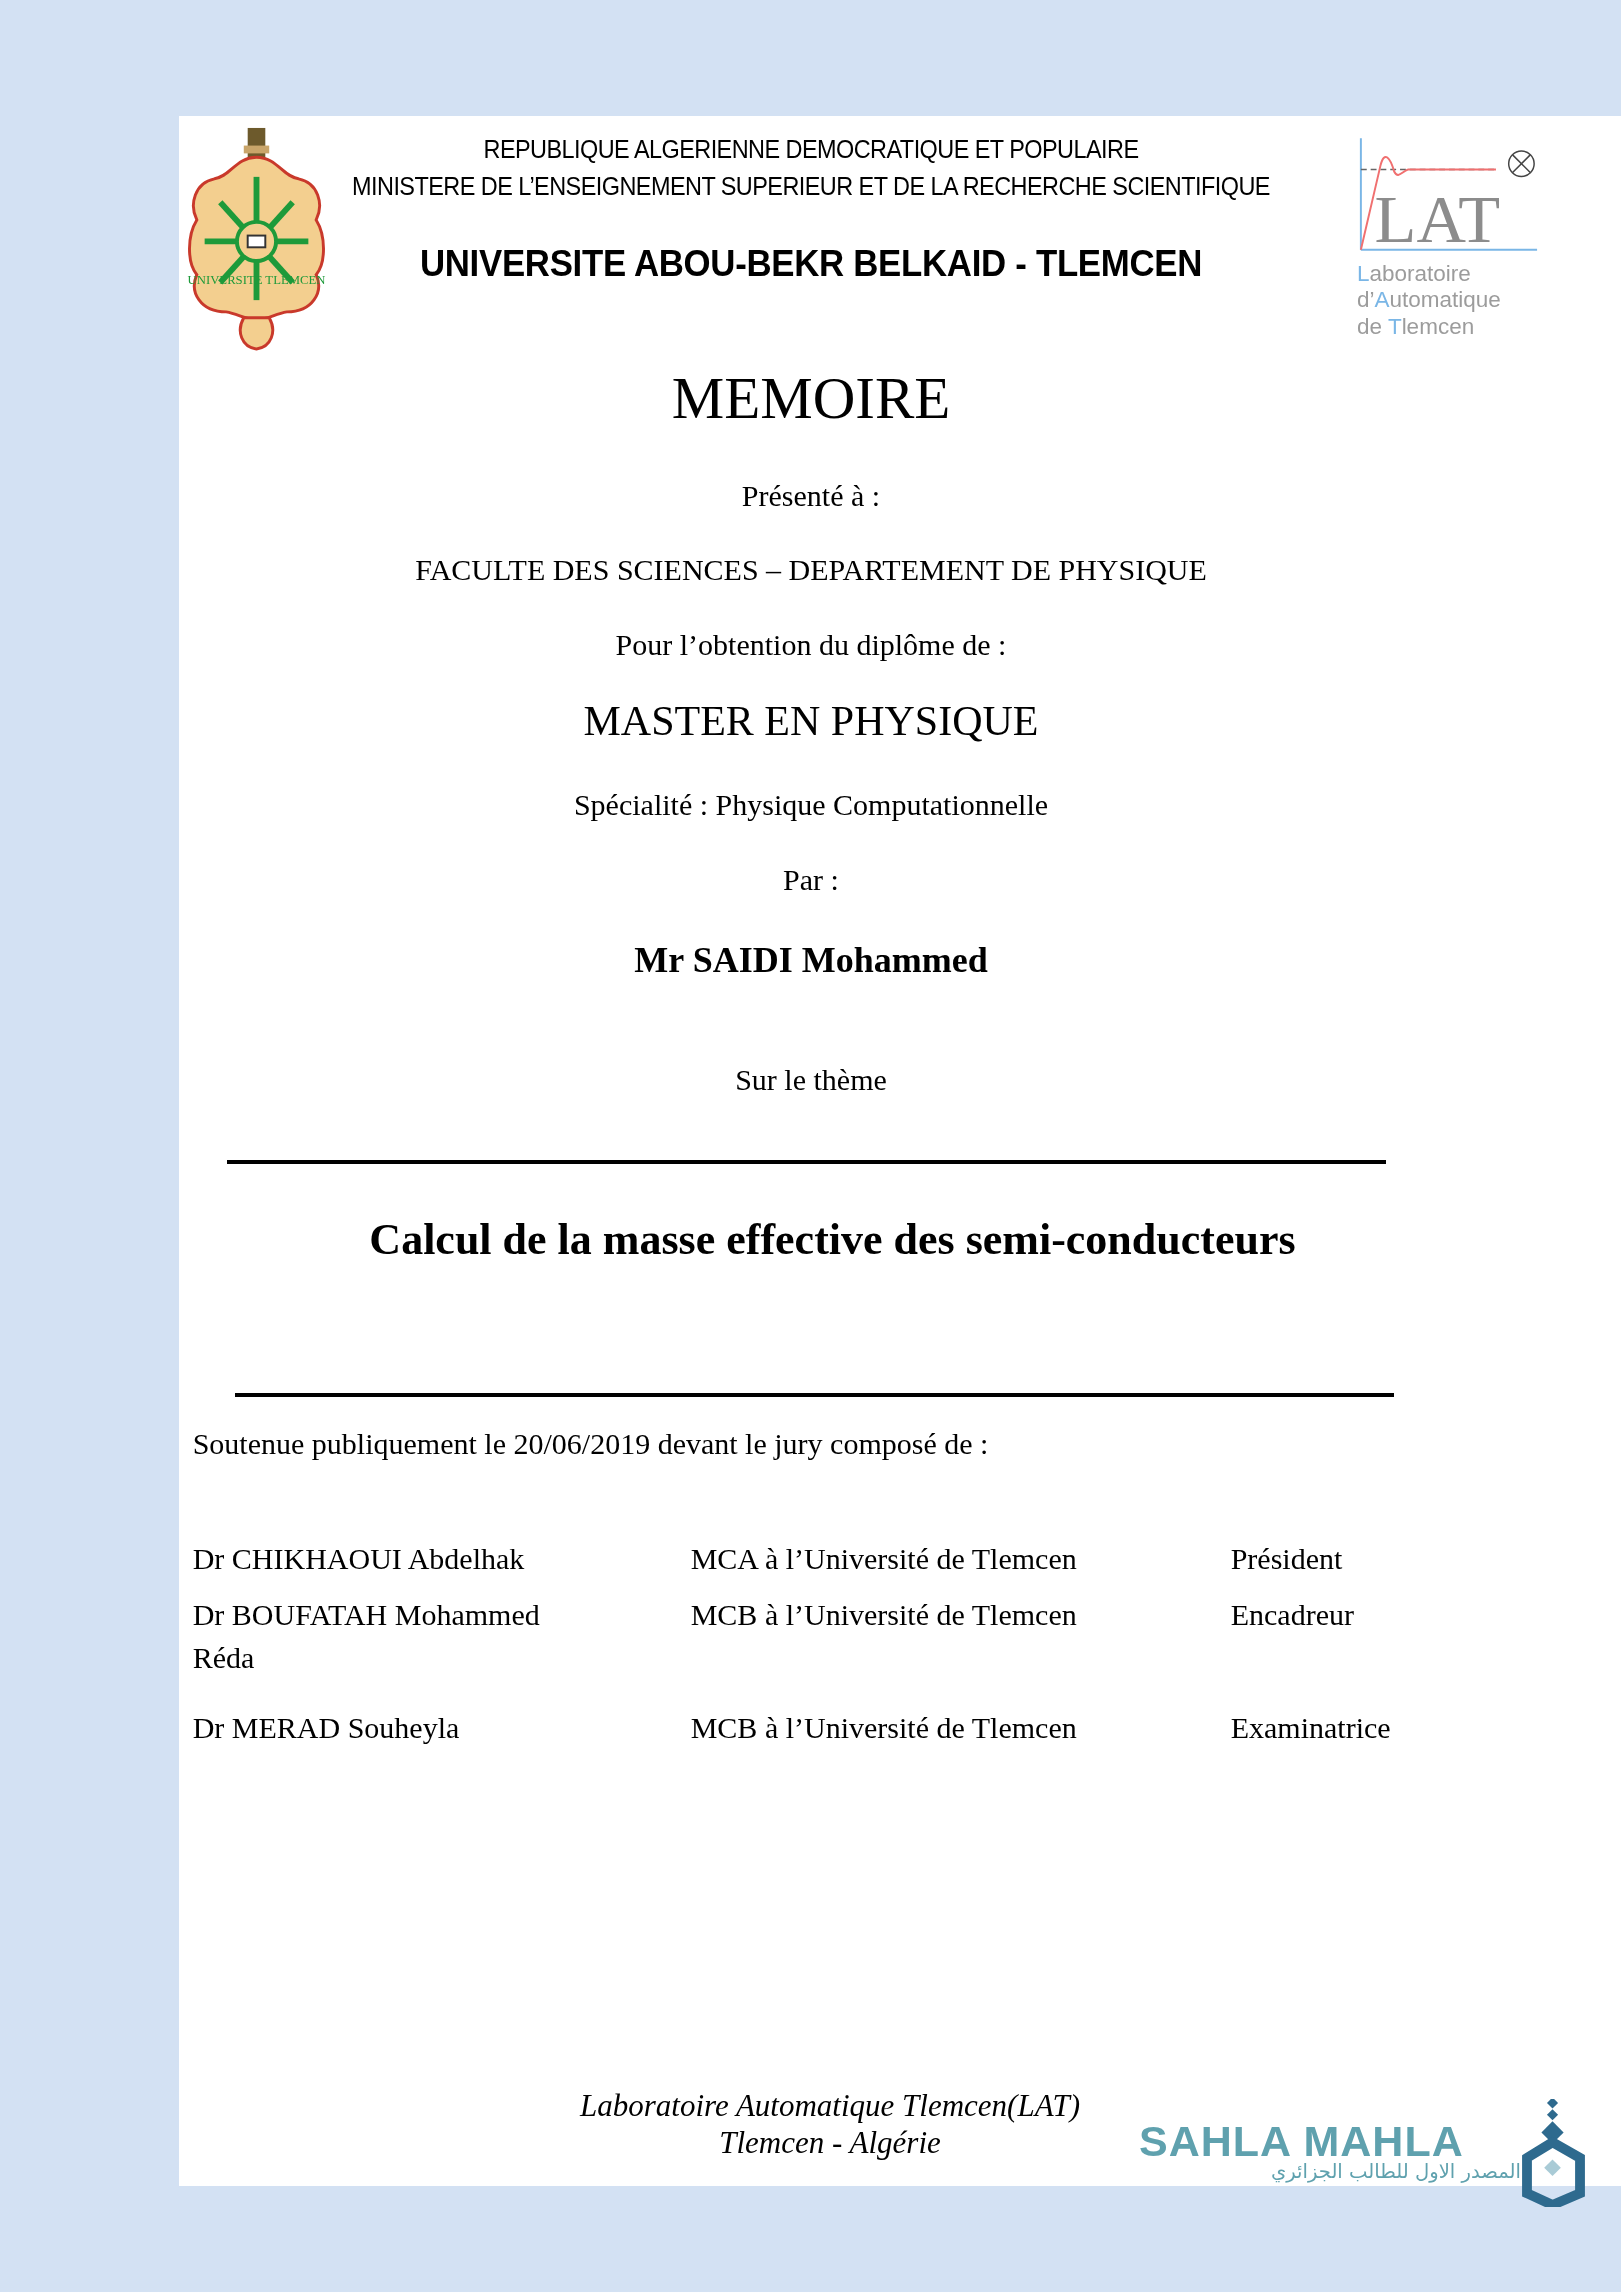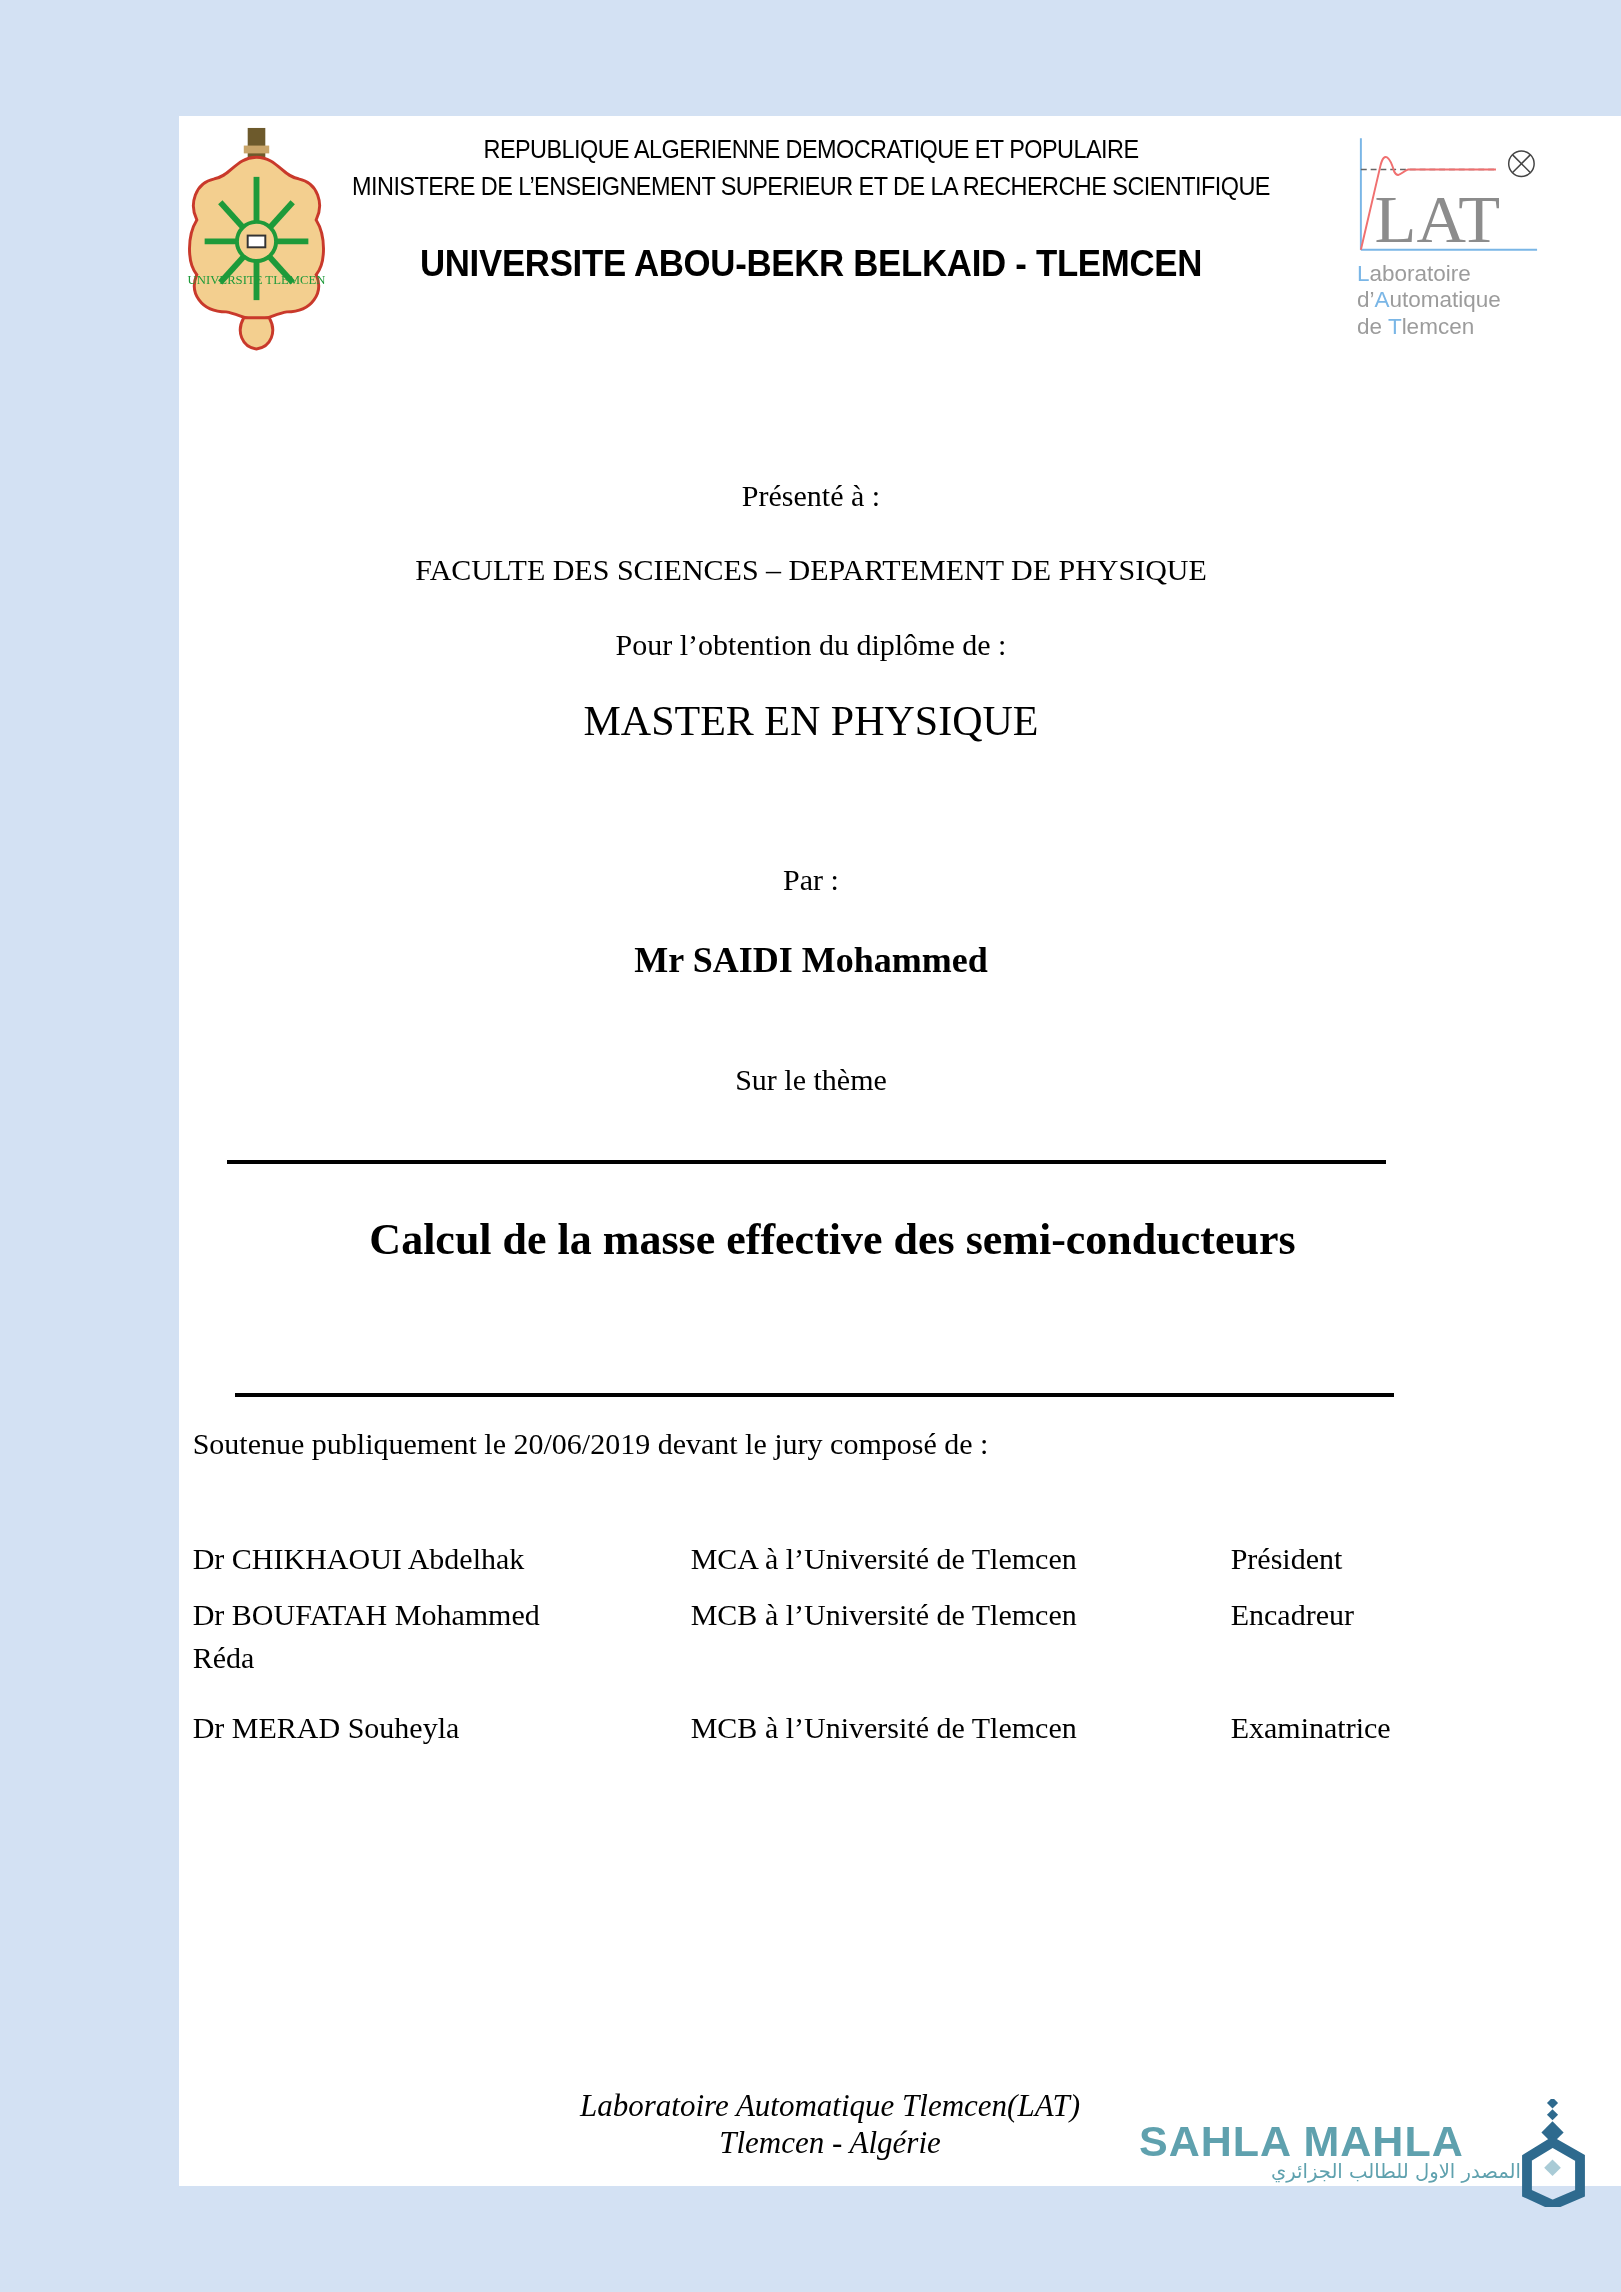--- a/index.html
+++ b/index.html
@@ -72,24 +72,26 @@
       <line x1="179" y1="21" x2="161" y2="39" stroke="#444" stroke-width="1.5"></line>
       <text x="20" y="110" font-family="Liberation Serif, serif" font-size="70" fill="#8c8c8c">LAT</text>
     </svg>
     <div class="abs lat-text" style="left:2px; top:127px;">
       <div><b>L</b><span>aboratoire</span></div>
       <div><span>d’</span><b>A</b><span>utomatique</span></div>
       <div><span>de </span><b>T</b><span>lemcen</span></div>
     </div>
   </div>
 
+  <div class="center memoire">MEMOIRE</div>
   <div class="center t32" style="top:363px;">Présenté à :</div>
   <div class="center t32" style="top:437px;">FACULTE DES SCIENCES – DEPARTEMENT DE PHYSIQUE</div>
   <div class="center master">MASTER EN PHYSIQUE</div>
   <div class="center t32" style="top:512px;">Pour l’obtention du diplôme de :</div>
+  <div class="center t32" style="top:672px;">Spécialité : Physique Computationnelle</div>
   <div class="center t32" style="top:747px;">Par :</div>
   <div class="center author">Mr SAIDI Mohammed</div>
   <div class="center t32" style="top:947px;">Sur le thème</div>
 
   <div class="rule" style="left:48px; top:1044px; width:1159px;"></div>
   <div class="center theme-title">Calcul de la masse effective des semi-conducteurs</div>
   <div class="rule" style="left:56px; top:1277px; width:1159px;"></div>
 
   <div class="abs t32" style="left:13.7px; top:1311px; white-space:nowrap;">Soutenue publiquement le 20/06/2019 devant le jury composé de :</div>
 

